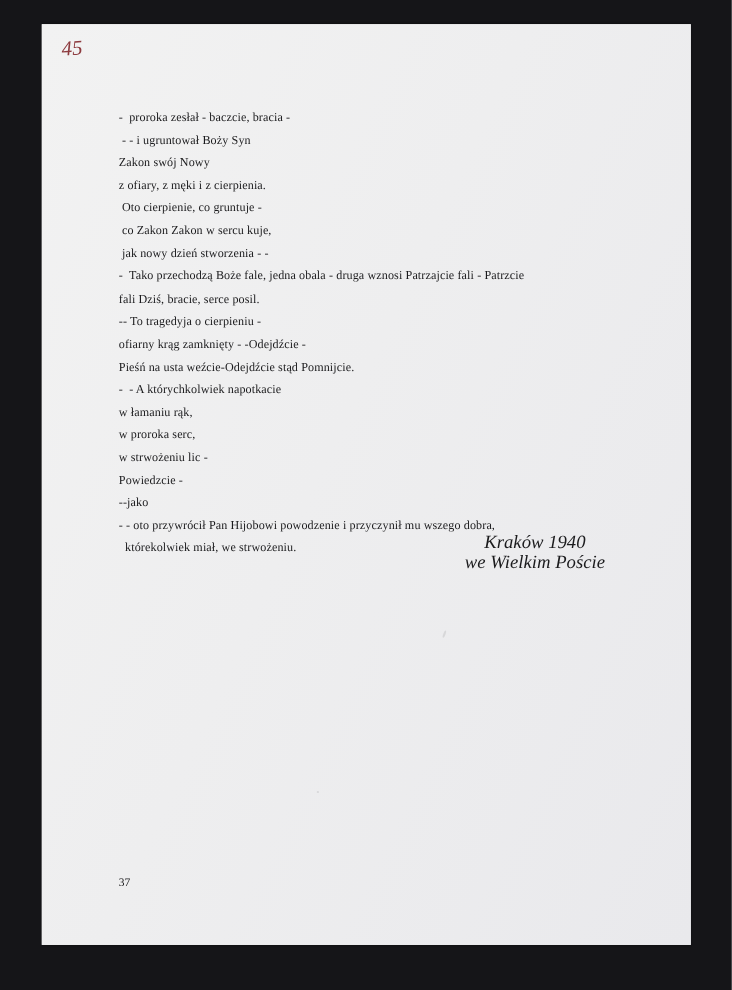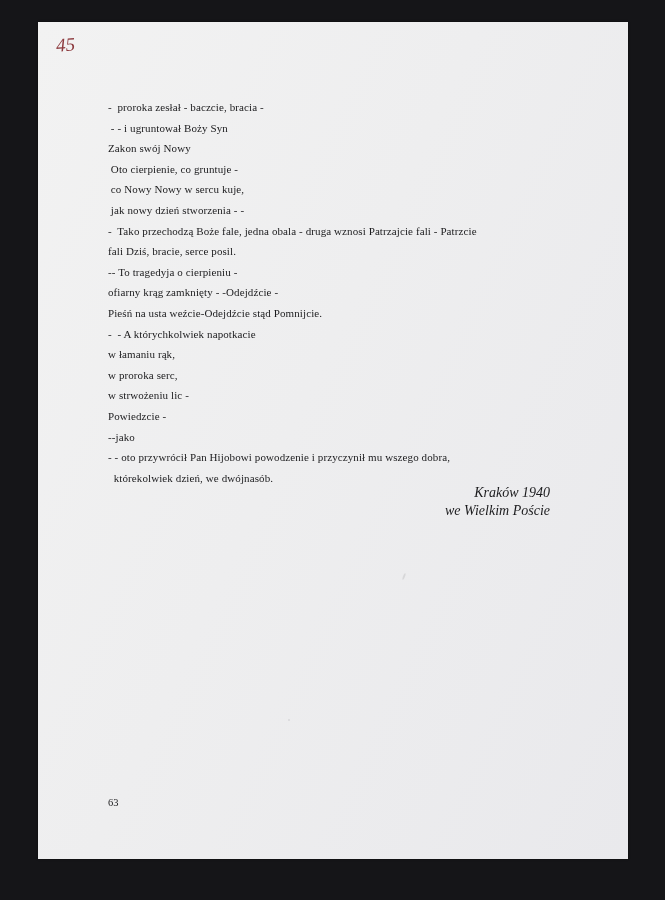--- a/index.html
+++ b/index.html
@@ -63,24 +63,24 @@
     font-size: 11px;
     line-height: 20.6px;
     color: #1b1b1d;
     white-space: pre;
     letter-spacing: 0.1px;
   }
   #colophon {
     position: absolute;
     right: 78px;
     top: 462px;
-    text-align: right;
+    text-align: center;
     font-family: "Liberation Serif", serif;
     font-style: italic;
-    font-size: 14px;
+    font-size: 17px;
     line-height: 18px;
     color: #1b1b1d;
   }
   #page-number {
     position: absolute;
     left: 70px;
     top: 775px;
     font-family: "Liberation Serif", serif;
     font-size: 10.5px;
     color: #1b1b1d;
@@ -98,42 +98,43 @@
 <div id="scan-frame">
 
   <div id="page-sheet">
 
     <div id="archive-number">45</div>
 
     <div id="poem-block">
       <div class="poem-line">-  proroka zesłał - baczcie, bracia -</div>
       <div class="poem-line"> - - i ugruntował Boży Syn</div>
       <div class="poem-line">Zakon swój Nowy</div>
+      <div class="poem-line">z ofiary, z męki i z cierpienia.</div>
       <div class="poem-line"> Oto cierpienie, co gruntuje -</div>
-      <div class="poem-line"> co Nowy Nowy w sercu kuje,</div>
+      <div class="poem-line"> co Zakon Zakon w sercu kuje,</div>
       <div class="poem-line"> jak nowy dzień stworzenia - -</div>
       <div class="poem-line">-  Tako przechodzą Boże fale, jedna obala - druga wznosi Patrzajcie fali - Patrzcie</div>
       <div class="poem-line">fali Dziś, bracie, serce posil.</div>
       <div class="poem-line">-- To tragedyja o cierpieniu -</div>
       <div class="poem-line">ofiarny krąg zamknięty - -Odejdźcie -</div>
       <div class="poem-line">Pieśń na usta weźcie-Odejdźcie stąd Pomnijcie.</div>
       <div class="poem-line">-  - A którychkolwiek napotkacie</div>
       <div class="poem-line">w łamaniu rąk,</div>
       <div class="poem-line">w proroka serc,</div>
       <div class="poem-line">w strwożeniu lic -</div>
       <div class="poem-line">Powiedzcie -</div>
       <div class="poem-line">--jako</div>
       <div class="poem-line">- - oto przywrócił Pan Hijobowi powodzenie i przyczynił mu wszego dobra,</div>
-      <div class="poem-line">  którekolwiek dzień, we dwójnasób.</div>
+      <div class="poem-line">  którekolwiek miał, we strwożeniu.</div>
     </div>
 
     <div id="colophon">
       <div>Kraków 1940</div>
       <div>we Wielkim Poście</div>
     </div>
 
-    <div id="page-number">63</div>
+    <div id="page-number">37</div>
 
     <div class="speck" style="left:365px;top:551px;width:2px;height:7px;transform:rotate(20deg);"></div>
     <div class="speck" style="left:250px;top:690px;width:2px;height:2px;"></div>
   </div>
 
 </div>
 
 </body></html>

